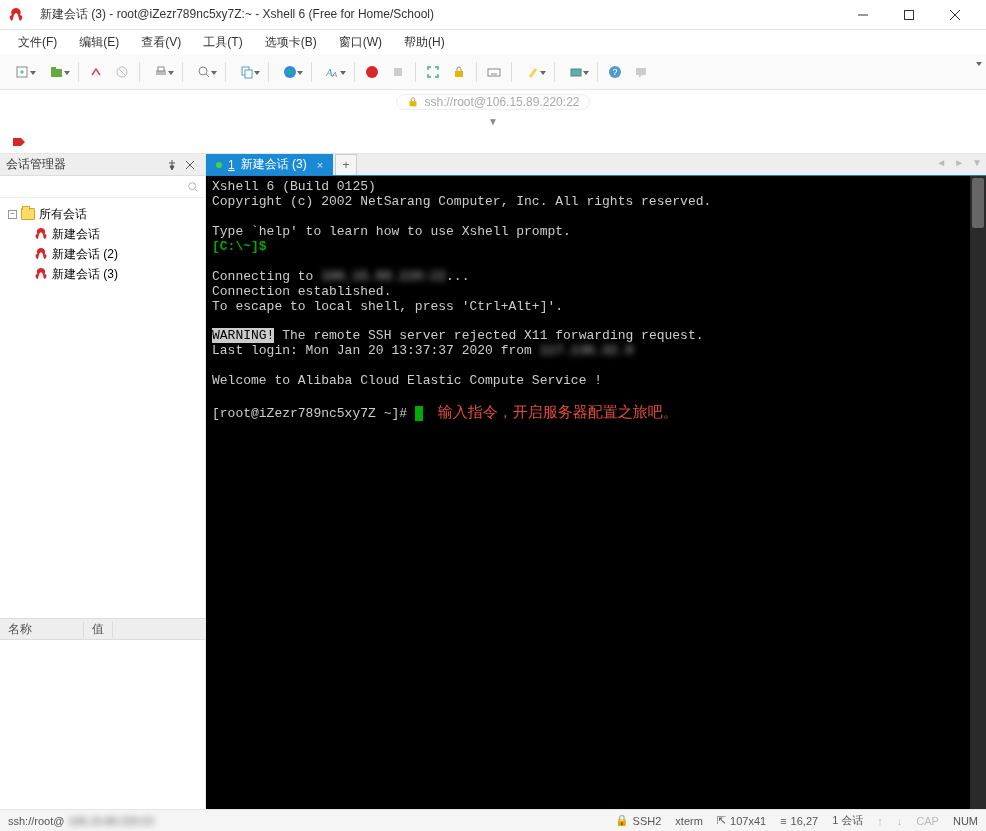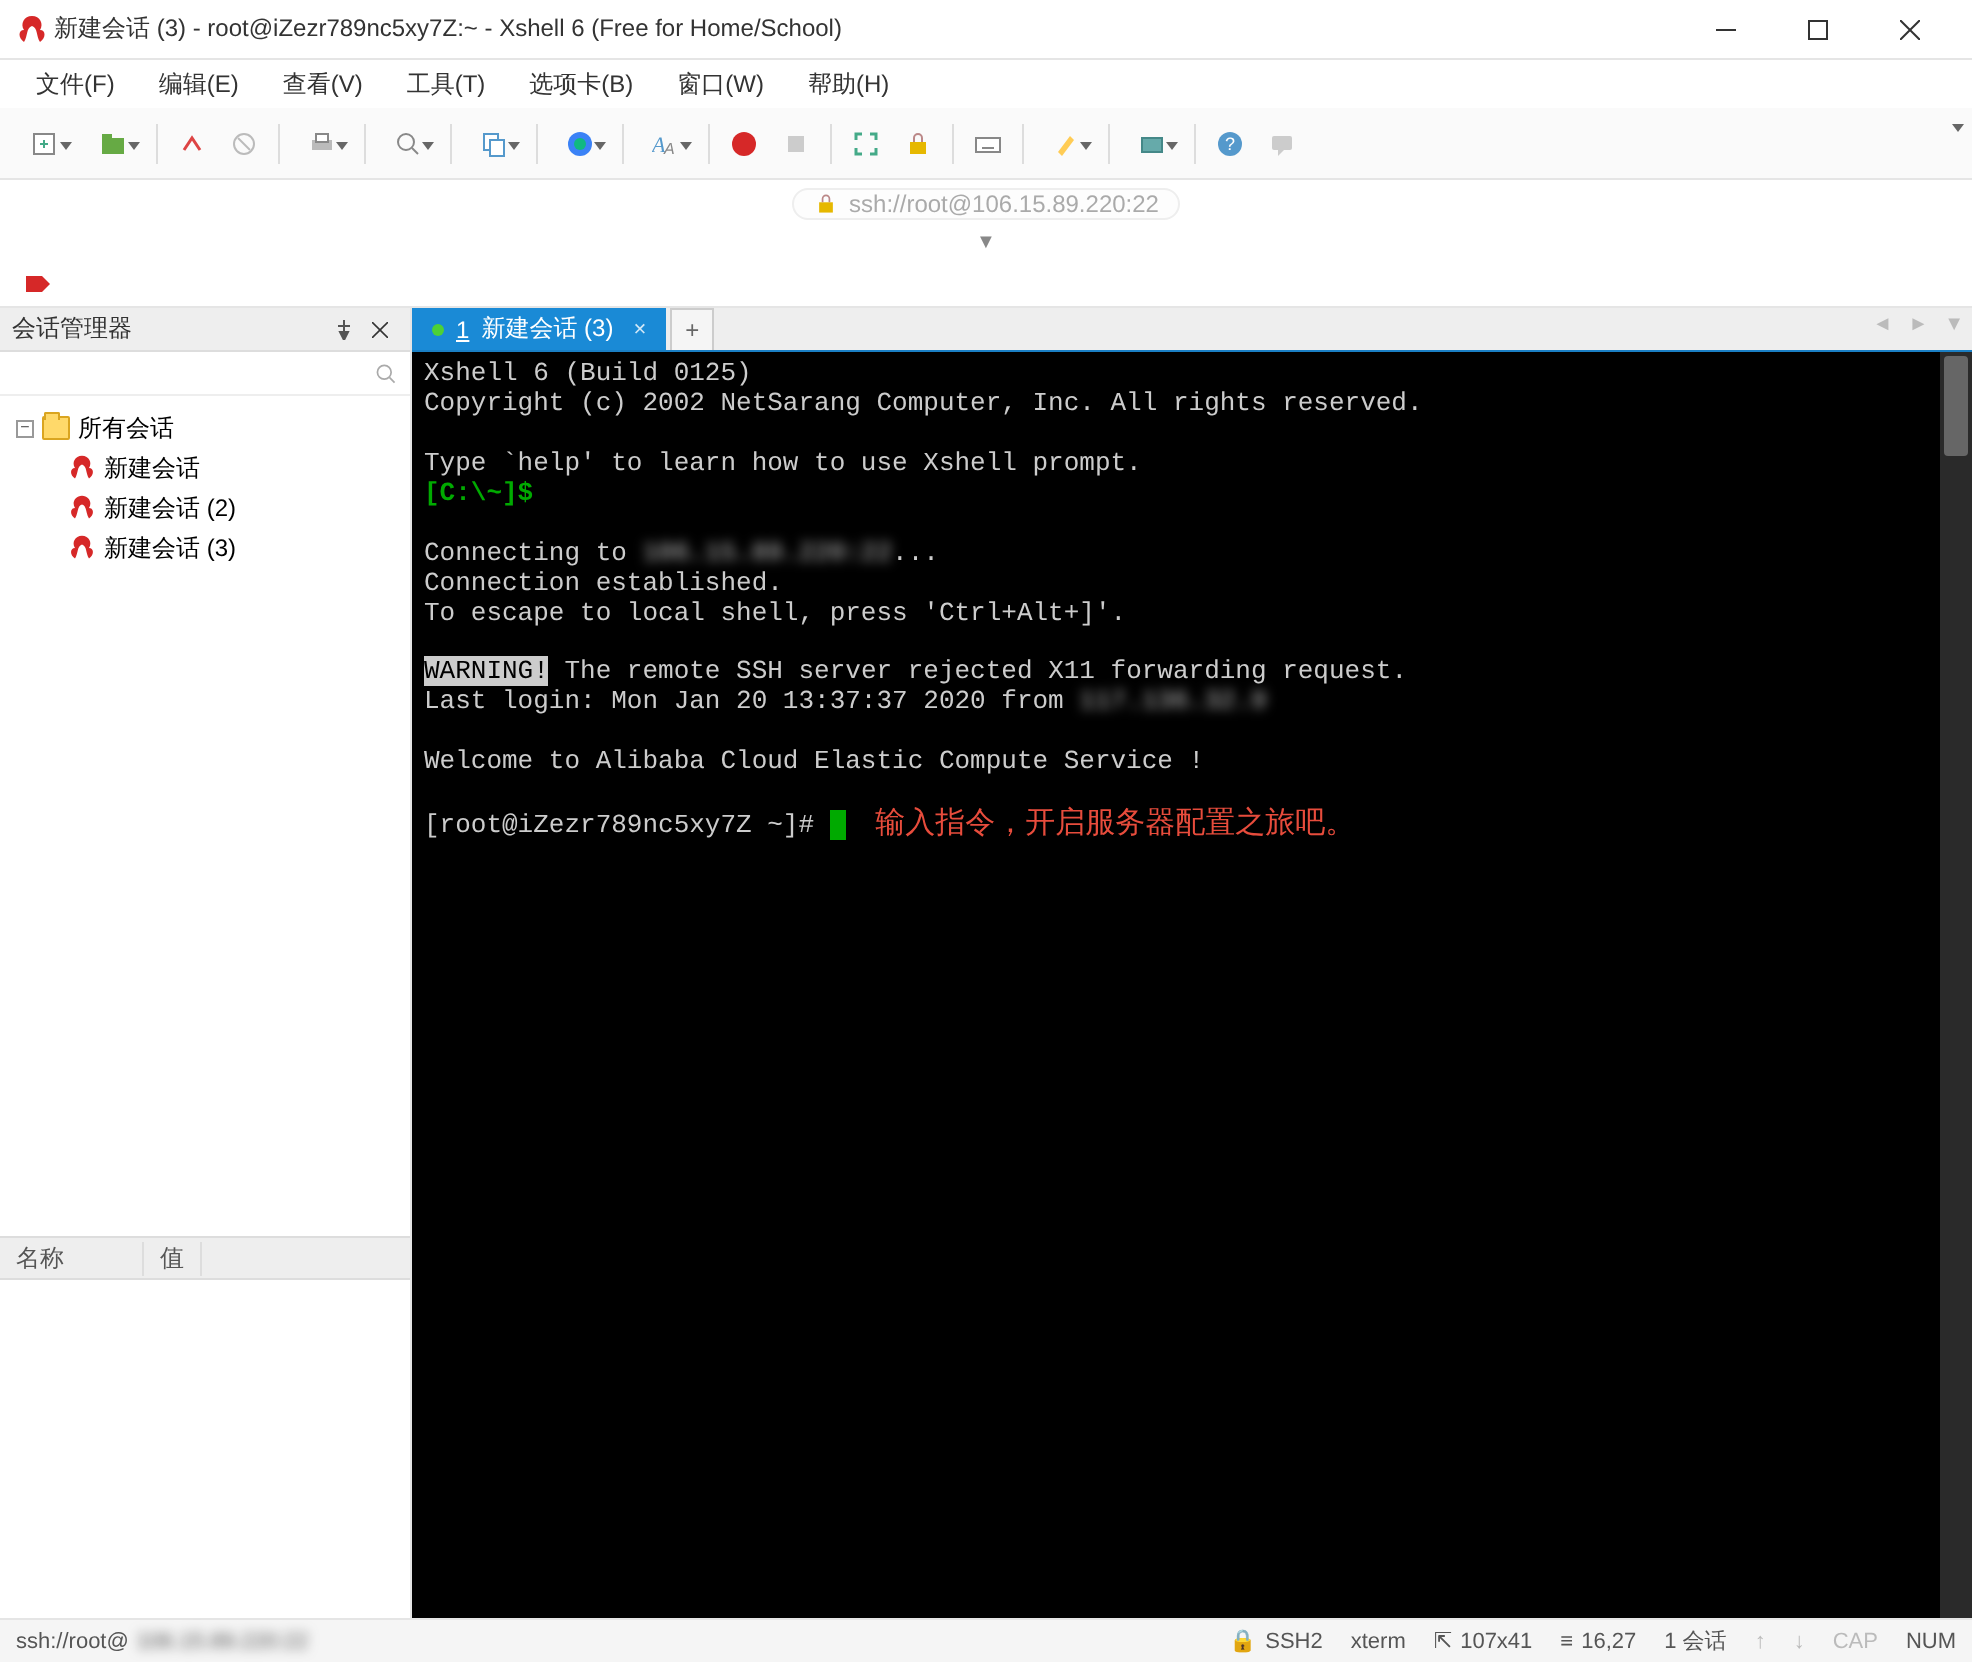--- a/index.html
+++ b/index.html
@@ -1,21 +1,21 @@
 <!DOCTYPE html>
 <html><head>
 <meta charset="utf-8">
 <style>
   * { box-sizing: border-box; margin: 0; padding: 0; }
   body { font-family: "Microsoft YaHei", "SimSun", sans-serif; font-size: 12px; width: 986px; height: 831px; overflow: hidden; background: #fff; display:flex; flex-direction:column; }
 
   
   .titlebar { height:30px; display:flex; align-items:center; padding:0 8px; border-bottom:1px solid #e5e5e5; background:#fff; }
   .titlebar .app-icon svg{width:16px;height:16px;display:block;}
-  .titlebar .title { margin-left:3px; flex:1; color:#333; }
+  .titlebar .title { margin-left:16px; flex:1; color:#333; }
   .win-btns { display:flex; gap:0; }
   .win-btn { width:46px; height:30px; display:flex; align-items:center; justify-content:center; cursor:pointer; }
   .win-btn svg{width:10px;height:10px;}
 
   
   .menubar { height:24px; display:flex; align-items:center; padding:0 8px; gap:2px; }
   .menu-item { padding:2px 10px; color:#333; cursor:pointer; border-radius:2px; }
 
   
   .toolbar { height:36px; display:flex; align-items:center; padding:0 8px; gap:4px; border-bottom:1px solid #e5e5e5; background:#fafafa; position:relative;}
@@ -308,21 +308,21 @@
       <div class="tree-node child">
         <span class="swirl-icon">
             <svg viewBox="0 0 16 16">
               <path d="M8 1 C4 1 2 5 4 8 C1 8 1 12 4 14 C6 11 5 7 8 6 C11 7 10 11 12 14 C15 12 15 8 12 8 C14 5 12 1 8 1 Z" fill="#d62828"></path>
             </svg>
           </span>
         <span>新建会话 (3)</span>
       </div>
     </div>
     <div class="prop-header">
-      <div class="prop-col" style="width:72px">名称</div>
+      <div class="prop-col" style="width:84px">名称</div>
       <div class="prop-col">值</div>
     </div>
     <div class="prop-body"></div>
   </div>
 
   <div class="right">
     <div class="tabs-row">
       <div class="tab">
         <span class="dot"></span>
         <span class="num">1</span>

